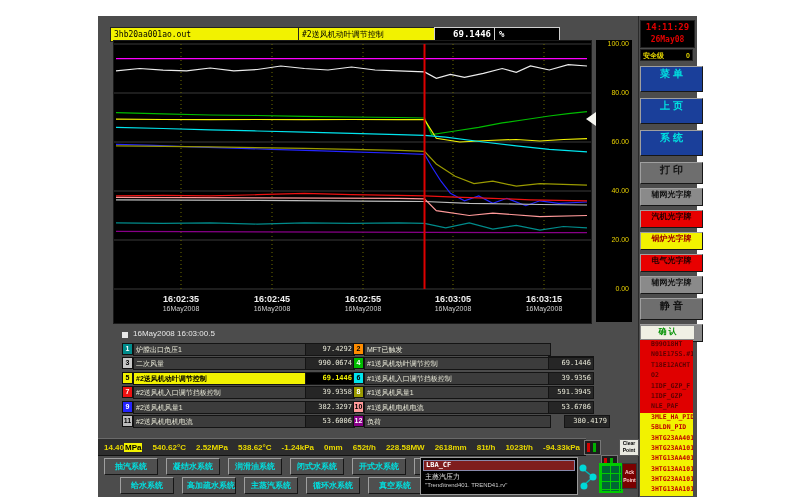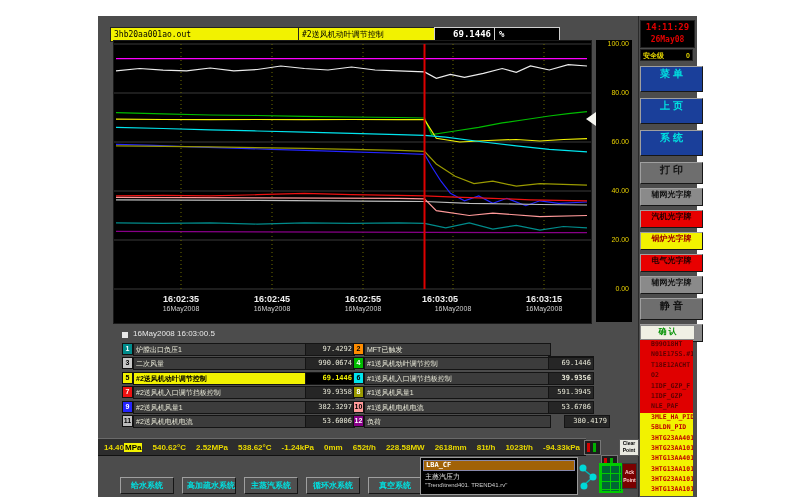--- a/index.html
+++ b/index.html
@@ -41,21 +41,21 @@
           white-space:nowrap;cursor:default;}
   .sb-btn{position:absolute;left:640px;width:63px;text-align:center;cursor:default;
           font-family:"Liberation Sans",sans-serif;box-sizing:border-box;}
   .alarm-line{height:10.4px;line-height:10.4px;font:bold 6.5px "DejaVu Sans Mono",monospace;
               padding:0 11px;white-space:nowrap;overflow:hidden;}
   .alarm-red{background:#e00000;color:#5d0000;}
   .alarm-yellow{background:#f2f200;color:#c00000;}
   .ind{width:15px;height:13px;background:#1c1c1c;border:1px solid #777;position:relative;}
   .ind i{position:absolute;top:2px;width:3px;height:9px;}
   #info-box{background:#000;border:1px solid #9a9a9a;color:#fff;overflow:hidden;}
-  #info-field{background:#a16207;border:1px solid #8888aa;color:#fff;
+  #info-field{background:#7f1d1d;border:1px solid #8888aa;color:#fff;
               font:bold 7px "DejaVu Sans Mono",monospace;height:9px;line-height:9px;
               margin:2px 2px 1px 2px;padding:0 2px;}
   .info-line{font:7px "Liberation Sans",sans-serif;padding:0 4px;line-height:9px;color:#e8e8e8;white-space:nowrap;}
 </style>
 </head>
 <body>
 
 <div id="stage">
 
   <div class="abs app-bg" style="left:98px;top:16px;width:540px;height:481px;"></div>
@@ -93,21 +93,21 @@
         <polyline points="2.0,190.4 237.5,191.2 473.0,191.7" fill="none" stroke="#880088" stroke-width="1.2"></polyline>
         <line x1="310.505" y1="2.9999999999999716" x2="310.505" y2="248" stroke="#dd0000" stroke-width="2"></line>
       </svg>
     <div id="xticks">
         <div class="xtick-time" style="left: 35px; top: 253px;">16:02:35</div>
         <div class="xtick-date" style="left: 35px; top: 264px;">16May2008</div>
         <div class="xtick-time" style="left: 126px; top: 253px;">16:02:45</div>
         <div class="xtick-date" style="left: 126px; top: 264px;">16May2008</div>
         <div class="xtick-time" style="left: 217px; top: 253px;">16:02:55</div>
         <div class="xtick-date" style="left: 217px; top: 264px;">16May2008</div>
-        <div class="xtick-time" style="left: 294px; top: 253px;">16:03:05</div>
+        <div class="xtick-time" style="left: 307px; top: 253px;">16:03:05</div>
         <div class="xtick-date" style="left: 307px; top: 264px;">16May2008</div>
         <div class="xtick-time" style="left: 398px; top: 253px;">16:03:15</div>
         <div class="xtick-date" style="left: 398px; top: 264px;">16May2008</div>
       </div>
   </div>
   <div class="abs" id="axis-strip" style="left:596px;top:40px;width:36px;height:282px;">
       <div class="ytick" style="top: -2.84217e-14px;">100.00</div>
       <div class="ytick" style="top: 49px;">80.00</div>
       <div class="ytick" style="top: 98px;">60.00</div>
       <div class="ytick" style="top: 147px;">40.00</div>
@@ -129,21 +129,21 @@
       <div class="lg-label" style="left: 133px; top: 357.4px; width: 170px;">二次风量</div>
       <div class="lg-value" style="left: 305px; top: 357.4px; width: 44px;">990.0674</div>
       <div class="lg-chip" style="left: 353px; top: 357.4px; background: rgb(0, 187, 0); color: rgb(255, 255, 255);">4</div>
       <div class="lg-label" style="left: 364px; top: 357.4px; width: 181px;">#1送风机动叶调节控制</div>
       <div class="lg-value" style="left: 548px; top: 357.4px; width: 40px;">69.1446</div>
       <div class="lg-chip" style="left: 122px; top: 371.8px; background: rgb(242, 242, 0); color: rgb(0, 0, 0);">5</div>
       <div class="lg-label sel" style="left: 133px; top: 371.8px; width: 170px;">#2送风机动叶调节控制</div>
       <div class="lg-value sel" style="left: 305px; top: 371.8px; width: 44px;">69.1446</div>
       <div class="lg-chip" style="left: 353px; top: 371.8px; background: rgb(0, 229, 238); color: rgb(0, 0, 0);">6</div>
       <div class="lg-label" style="left: 364px; top: 371.8px; width: 181px;">#1送风机入口调节挡板控制</div>
-      <div class="lg-value" style="left: 548px; top: 371.8px; width: 40px; font-weight: bold;">39.9356</div>
+      <div class="lg-value" style="left: 548px; top: 371.8px; width: 40px;">39.9356</div>
       <div class="lg-chip" style="left: 122px; top: 386.2px; background: rgb(238, 17, 17); color: rgb(255, 255, 255);">7</div>
       <div class="lg-label" style="left: 133px; top: 386.2px; width: 170px;">#2送风机入口调节挡板控制</div>
       <div class="lg-value" style="left: 305px; top: 386.2px; width: 44px;">39.9358</div>
       <div class="lg-chip" style="left: 353px; top: 386.2px; background: rgb(154, 154, 0); color: rgb(255, 255, 255);">8</div>
       <div class="lg-label" style="left: 364px; top: 386.2px; width: 181px;">#1送风机风量1</div>
       <div class="lg-value" style="left: 548px; top: 386.2px; width: 40px;">591.3945</div>
       <div class="lg-chip" style="left: 122px; top: 400.6px; background: rgb(36, 36, 255); color: rgb(255, 255, 255);">9</div>
       <div class="lg-label" style="left: 133px; top: 400.6px; width: 170px;">#2送风机风量1</div>
       <div class="lg-value" style="left: 305px; top: 400.6px; width: 44px;">382.3297</div>
       <div class="lg-chip" style="left: 353px; top: 400.6px; background: rgb(255, 153, 153); color: rgb(0, 0, 0);">10</div>
@@ -175,20 +175,28 @@
     <i style="left:2px;background:#d00000;"></i>
       <i style="left:8px;background:#00b000;"></i>
     </div>
   <div class="abs ind" style="left:601px;top:440px;">
     <i style="left:2px;background:#d00000;"></i>
       <i style="left:8px;background:#00b000;"></i>
     </div>
   <div class="abs" style="left:619px;top:439px;width:18px;height:15px;background:#e8e8e0;border:1px solid #555;
        font:bold 5px 'Liberation Sans',sans-serif;text-align:center;line-height:7px;color:#000;">Clear Point</div>
 
+  <div class="abs" id="bottom-row1" style="left:104px;top:458px;width:314px;height:16px;display:flex;gap:8px;">
+      <div class="sysbtn bev">抽汽系统</div>
+      <div class="sysbtn bev">凝结水系统</div>
+      <div class="sysbtn bev">润滑油系统</div>
+      <div class="sysbtn bev">闭式水系统</div>
+      <div class="sysbtn bev">开式水系统</div>
+      <div class="sysbtn bev">公用系统</div>
+    </div>
   <div class="abs" id="bottom-row2" style="left:104px;top:477px;width:314px;height:16px;display:flex;gap:8px;padding-left:16px;">
       <div class="sysbtn bev">给水系统</div>
       <div class="sysbtn bev">高加疏水系统</div>
       <div class="sysbtn bev">主蒸汽系统</div>
       <div class="sysbtn bev">循环水系统</div>
       <div class="sysbtn bev">真空系统</div>
       <div class="sysbtn bev">组合画面</div>
     </div>
 
   <div class="abs" id="info-box" style="left:420px;top:457px;width:156px;height:36px;">

